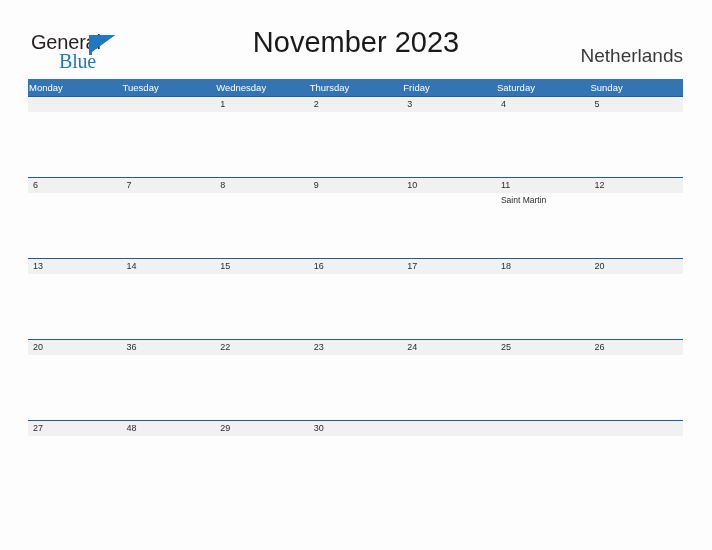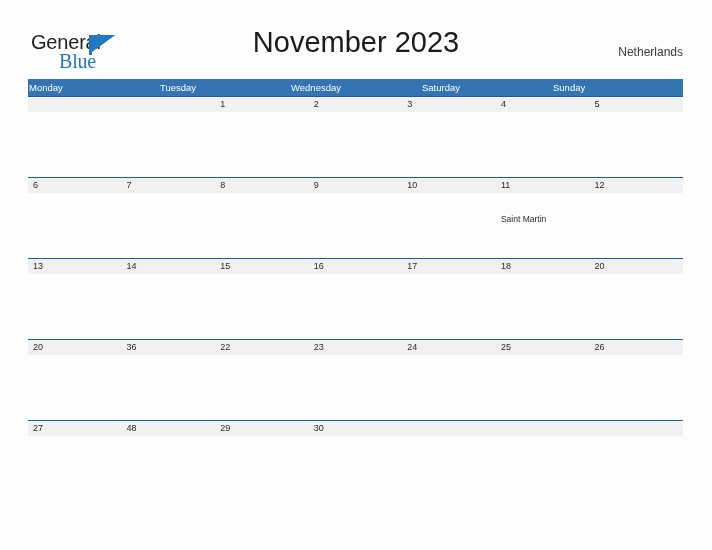--- a/index.html
+++ b/index.html
@@ -74,21 +74,21 @@
     font-size: 29px;
     color: #1a1a1a;
     font-weight: normal;
     letter-spacing: 0px;
   }
 
   .country {
     position: absolute;
     right: 29px;
     top: 19px;
-    font-size: 12px;
+    font-size: 19px;
     color: #3a3a3a;
     text-align: left;
   }
 
   
   .calendar {
     position: absolute;
     left: 28px;
     top: 79px;
     width: 655px;
@@ -141,21 +141,20 @@
     box-sizing: border-box;
     white-space: nowrap;
     overflow: hidden;
   }
   .day-cell {
     flex: 1 1 0;
     padding-left: 5px;
     padding-top: 2px;
     box-sizing: border-box;
     overflow: hidden;
-    margin-top: 19px;
   }
   .event {
     font-size: 8.5px;
     color: #2b2b2b;
     line-height: 11px;
     white-space: nowrap;
     overflow: hidden;
   }
 </style>
 </head>
@@ -181,20 +180,22 @@
 
     <div class="country">Netherlands</div>
   </div>
 
   <div class="calendar">
 
     <div class="dow-row">
       <div class="dow-cell">Monday</div>
       <div class="dow-cell">Tuesday</div>
       <div class="dow-cell">Wednesday</div>
+      <div class="dow-cell">Thursday</div>
+      <div class="dow-cell">Friday</div>
       <div class="dow-cell">Saturday</div>
       <div class="dow-cell">Sunday</div>
     </div>
 
     <div class="weeks">
 
       <div class="week">
         <div class="week-band">
           <div class="day-num"></div>
           <div class="day-num"></div>

